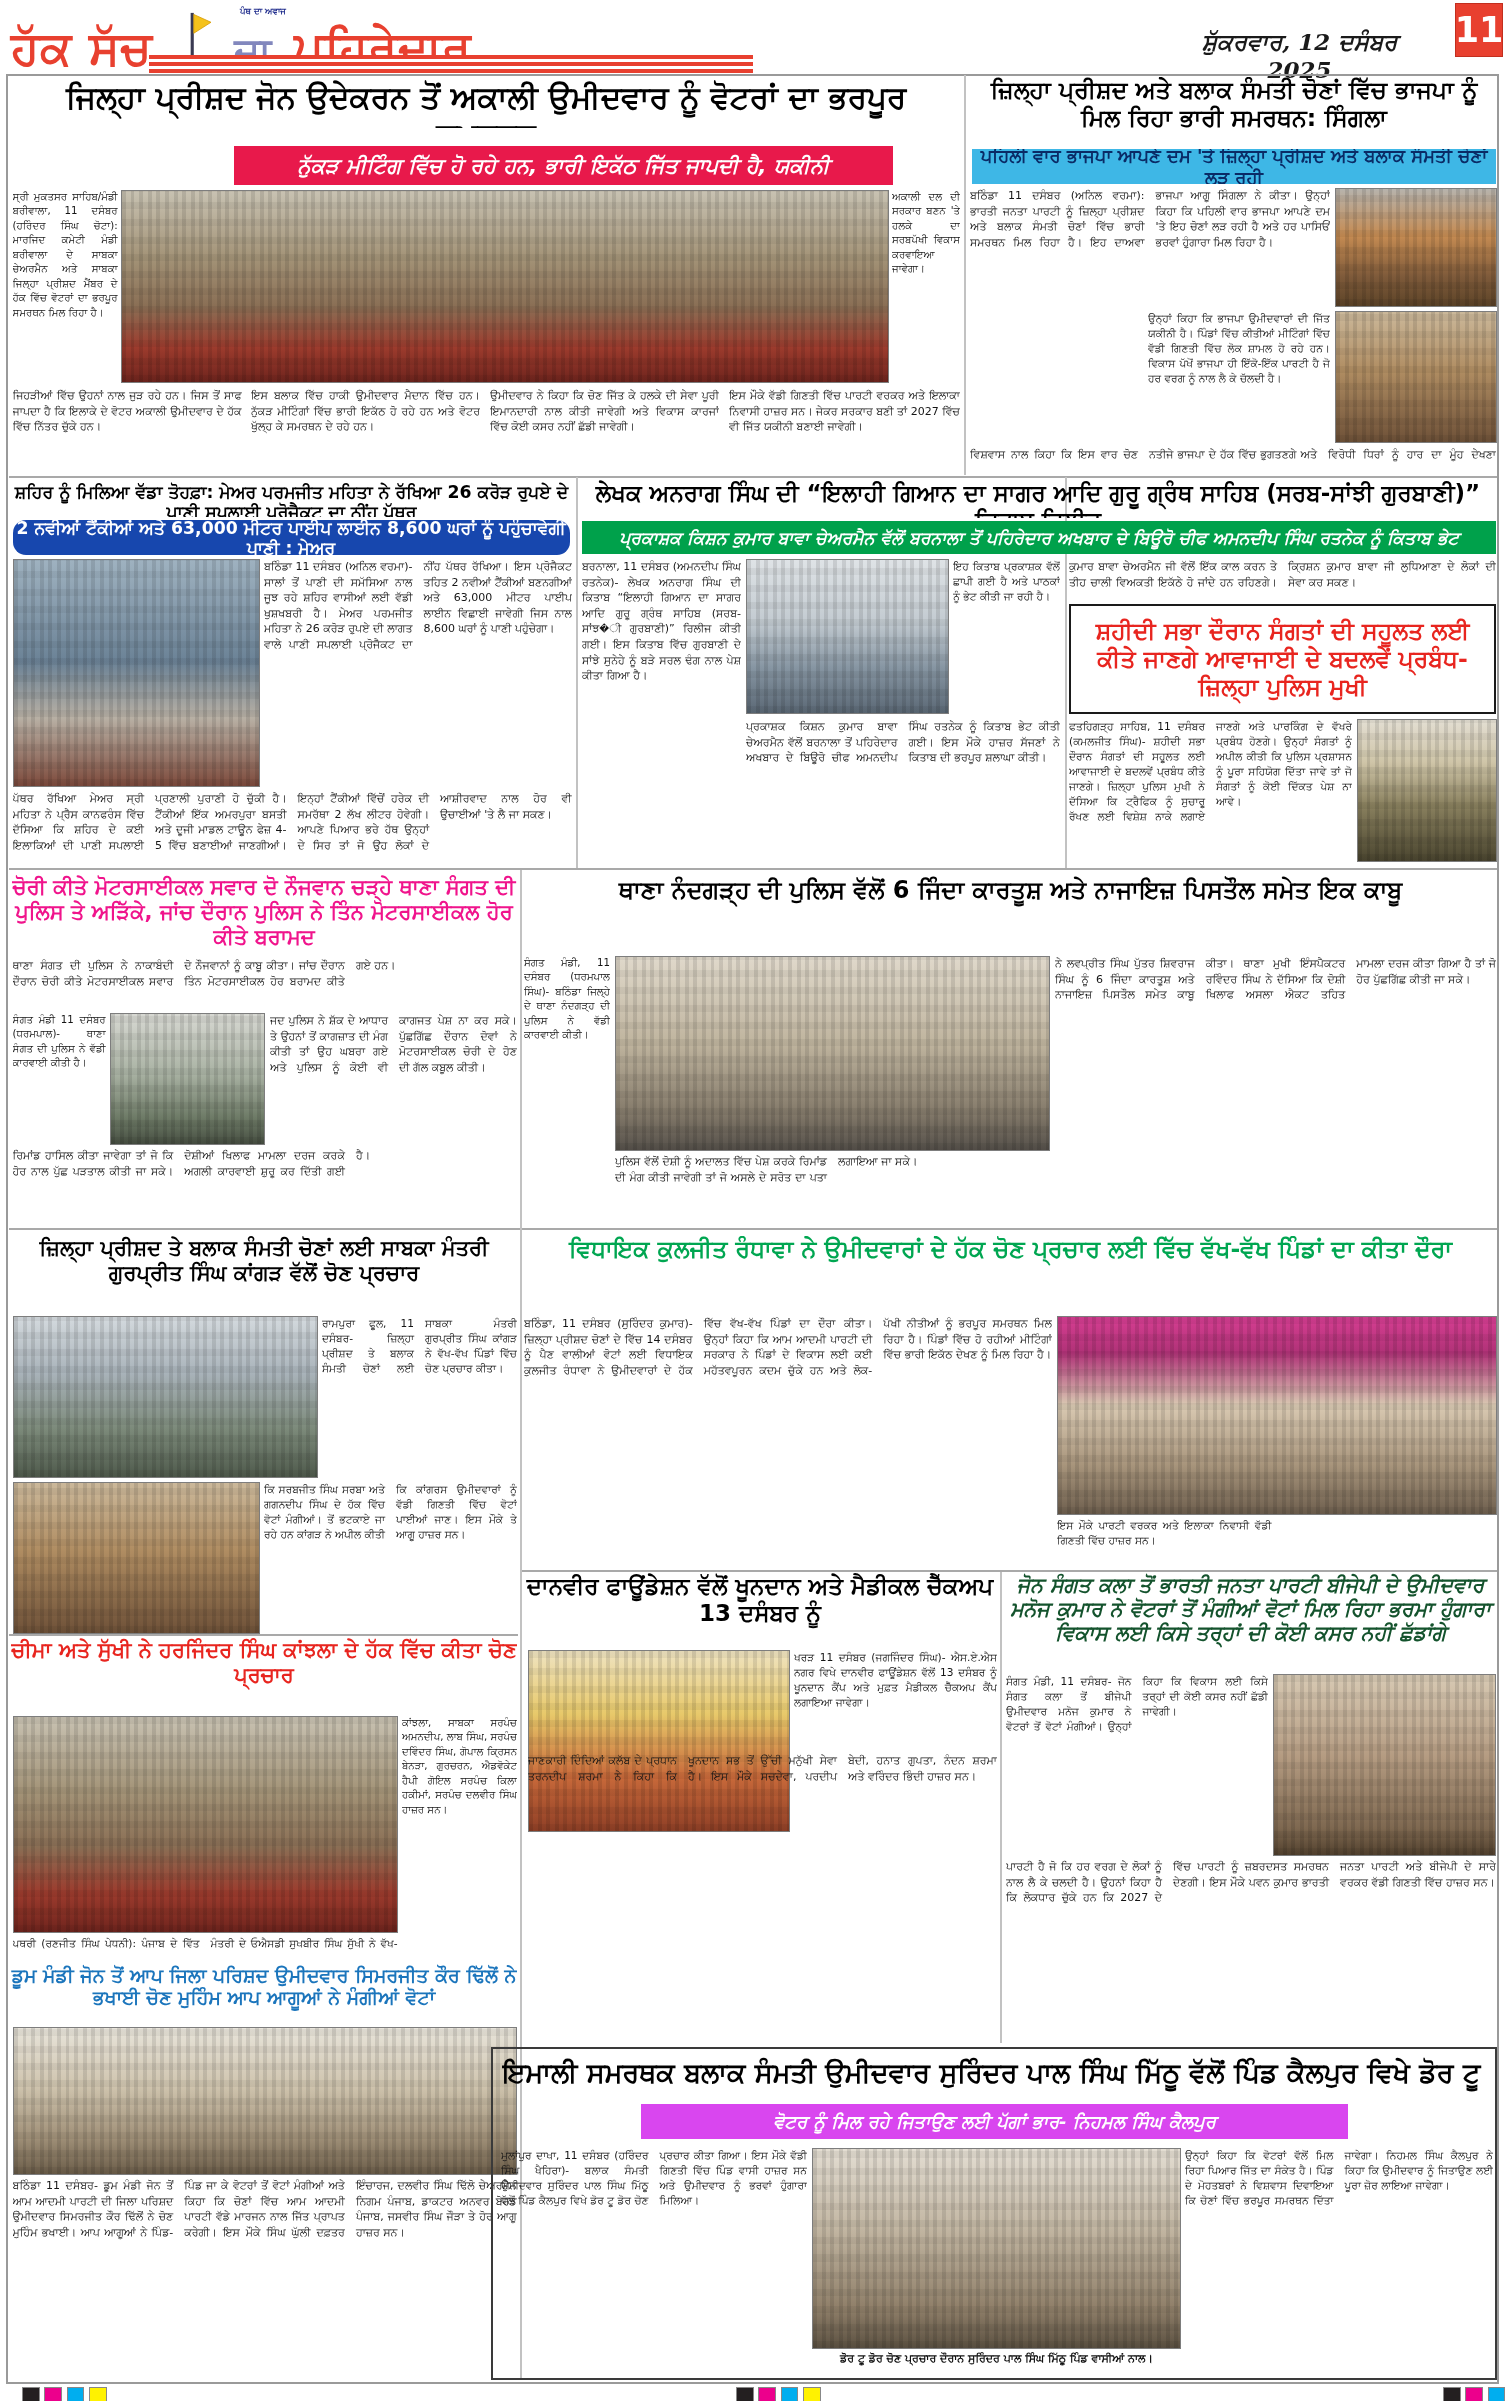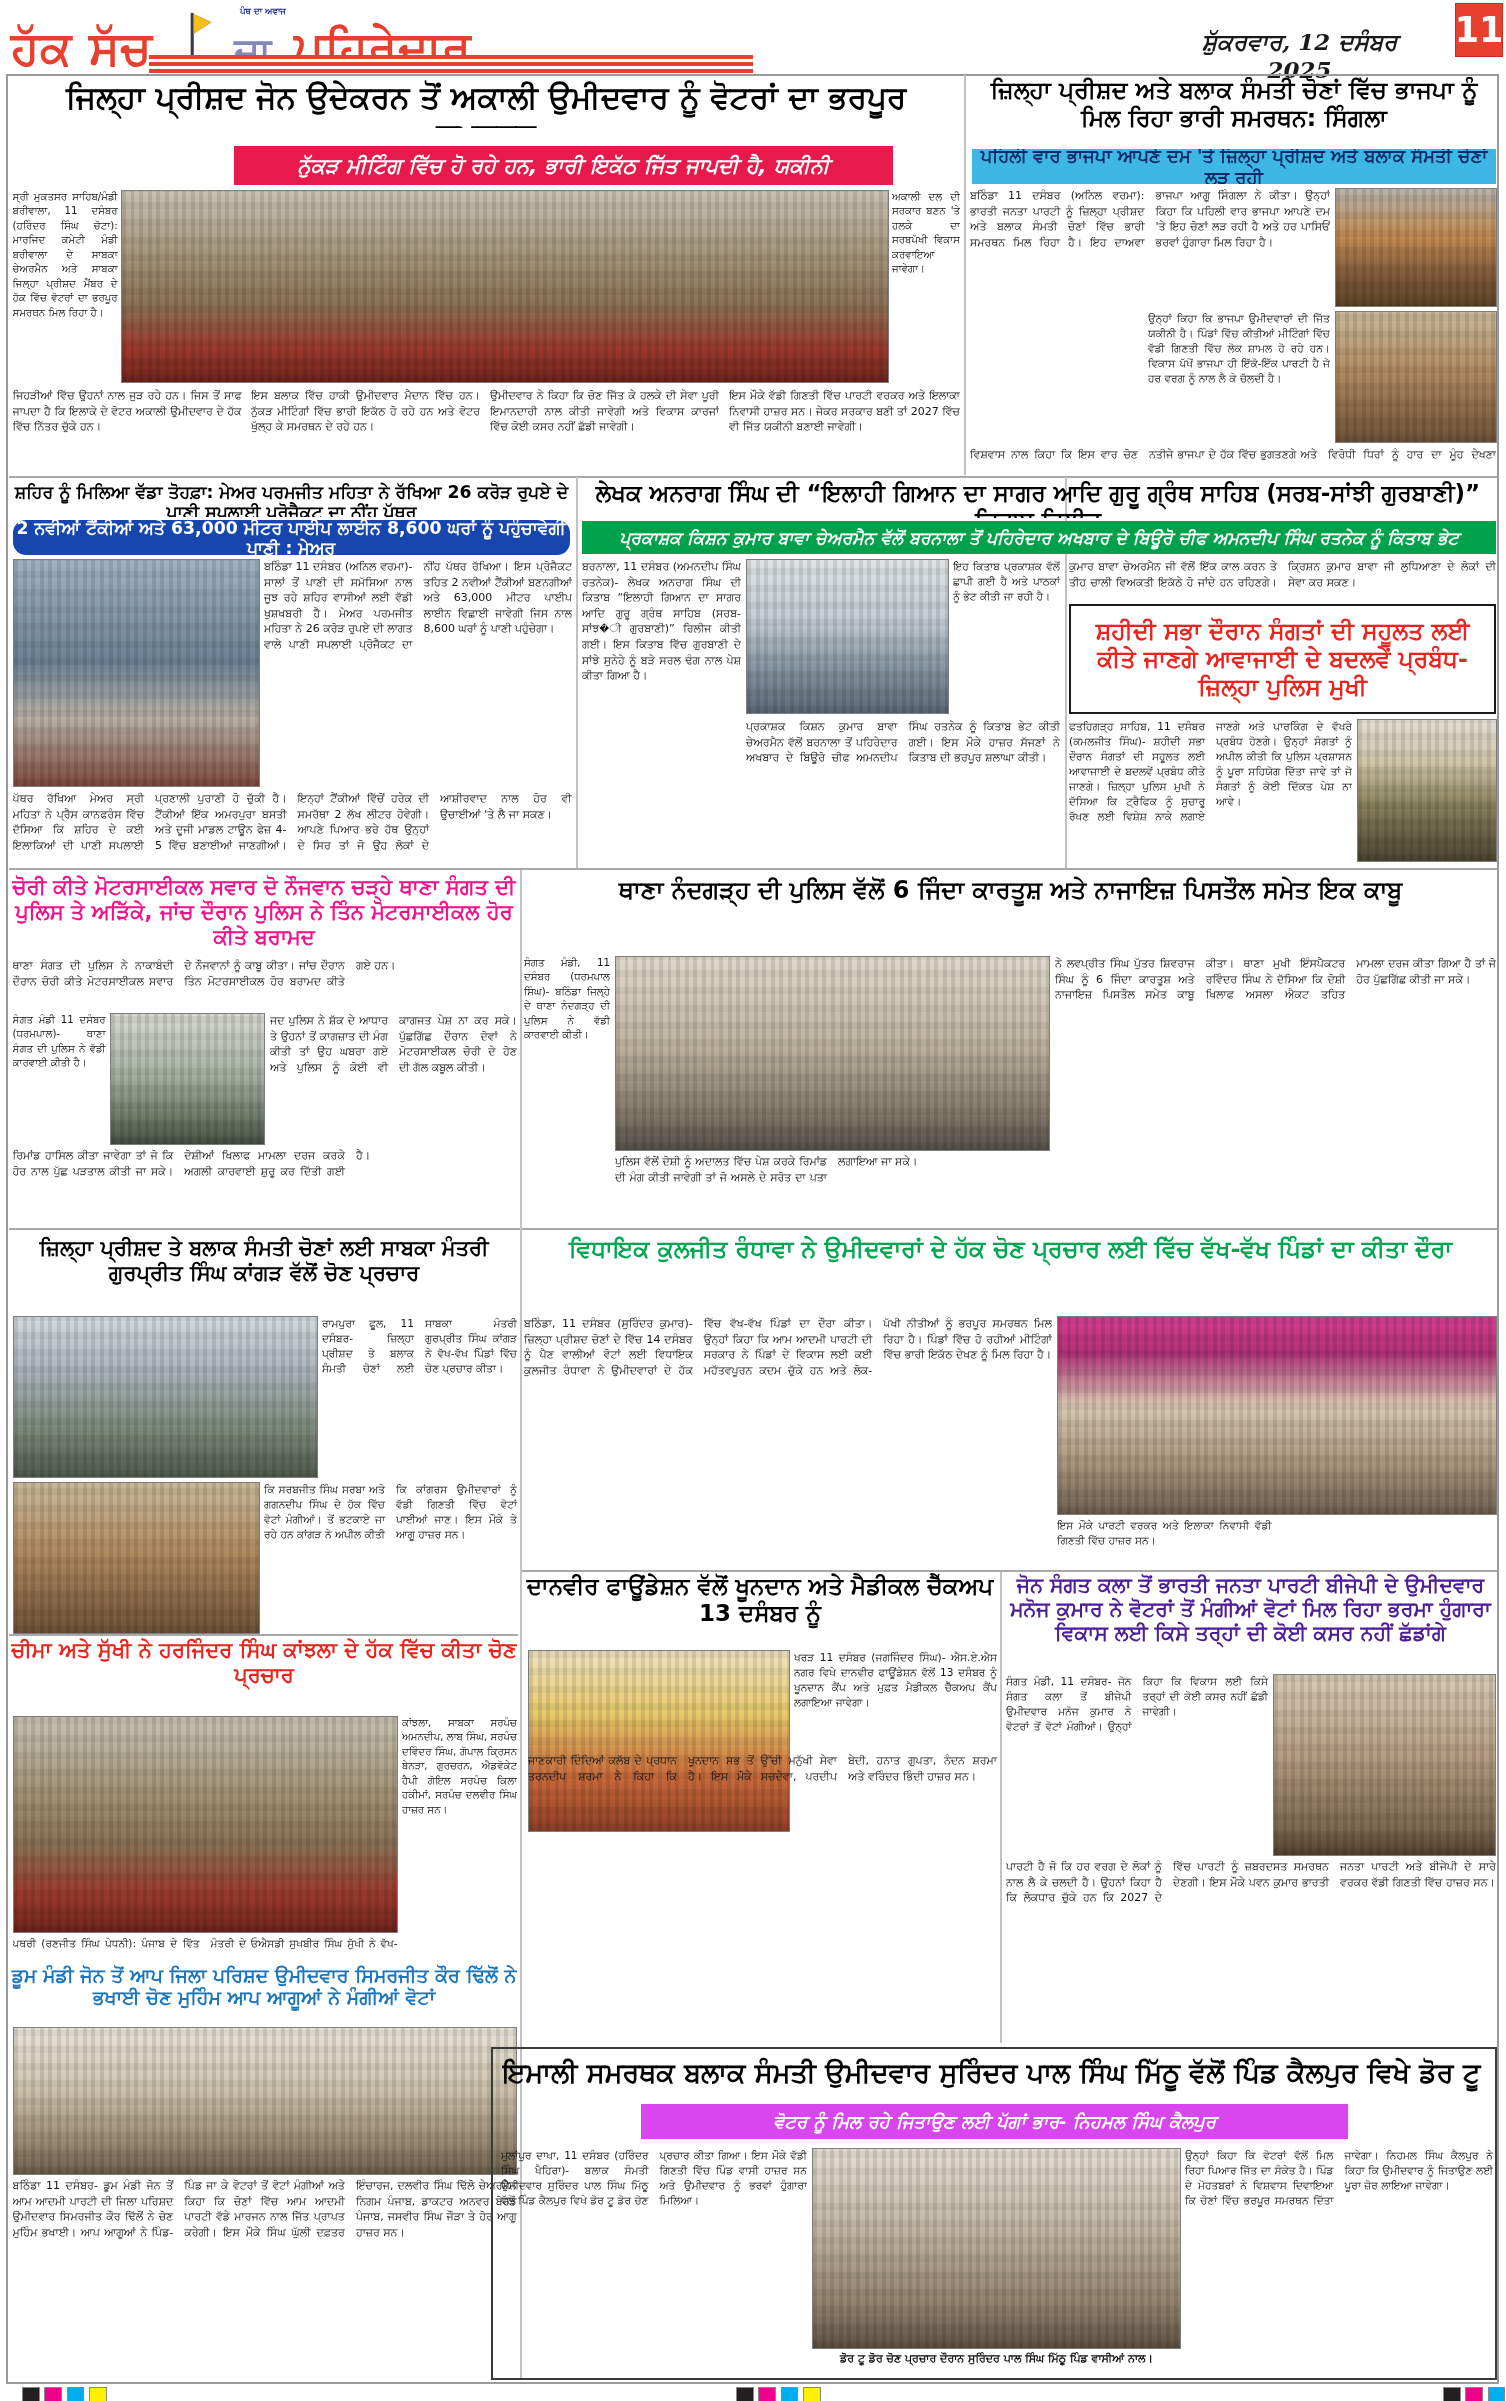--- a/index.html
+++ b/index.html
@@ -22,21 +22,21 @@
   .kick{color:#fff;font-weight:bold;font-style:italic;text-align:center;overflow:hidden;
         display:flex;align-items:center;justify-content:center;}
   .k-red{background:#E8194B;}
   .k-cyan{background:#3EB7E6;color:#0A2B66;font-style:normal;}
   .k-blue{background:#1747AE;}
   .k-green{background:#00A14B;}
   .k-magenta{background:#d946ef;}
   .c-magenta{color:#F0148C;}
   .c-red{color:#E8251F;}
   .c-green{color:#00A651;}
-  .c-skyblue{color:#4c1d95;}
+  .c-skyblue{color:#14532d;font-style:italic;}
   .c-navyblue{color:#1B75BC;}
   .redbox{border:2.4px solid #1a1a1a;display:flex;align-items:center;justify-content:center;
           text-align:center;color:#E8251F;font-weight:bold;overflow:hidden;line-height:1.2;padding:3.1px 7.9px;box-sizing:border-box;}
   
   .bt{font-size:11px;line-height:1.42;text-align:justify;overflow:hidden;color:#151515;}
   .cols2{column-count:2;column-gap:11px;}
   .cols3{column-count:3;column-gap:11px;}
   .cols4{column-count:4;column-gap:11px;}
   .cap{font-weight:bold;text-align:center;overflow:hidden;}
   

